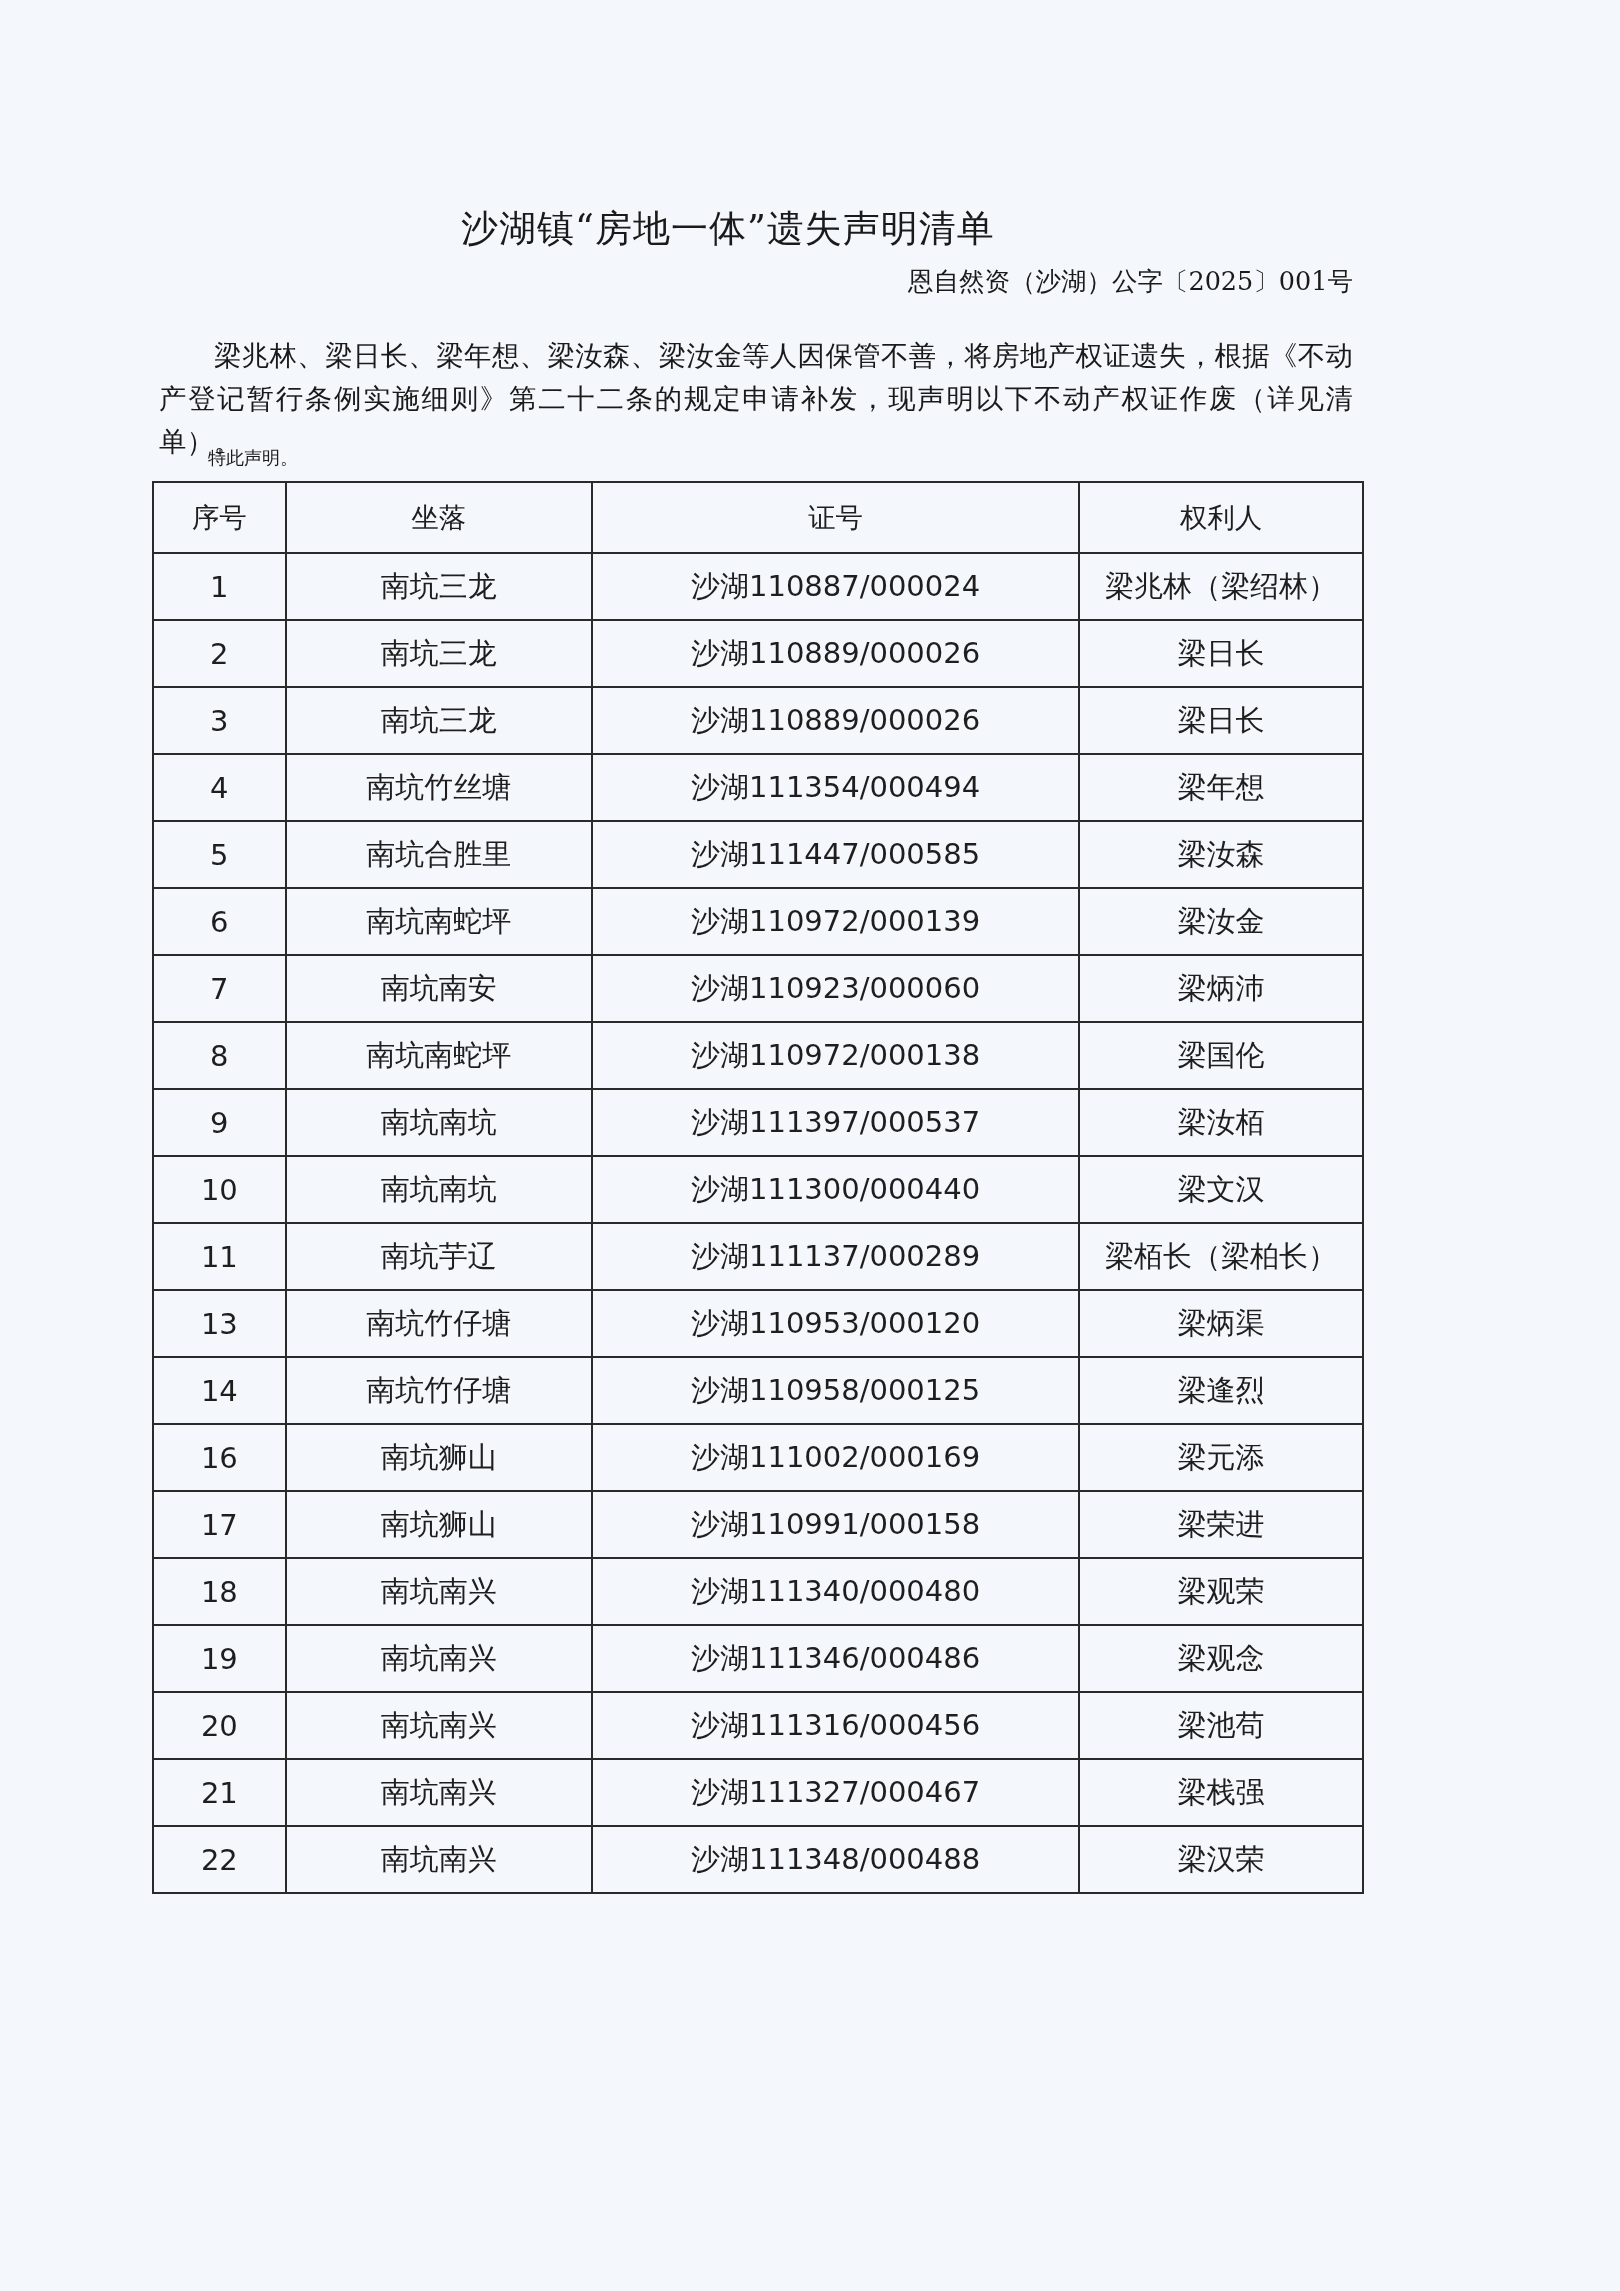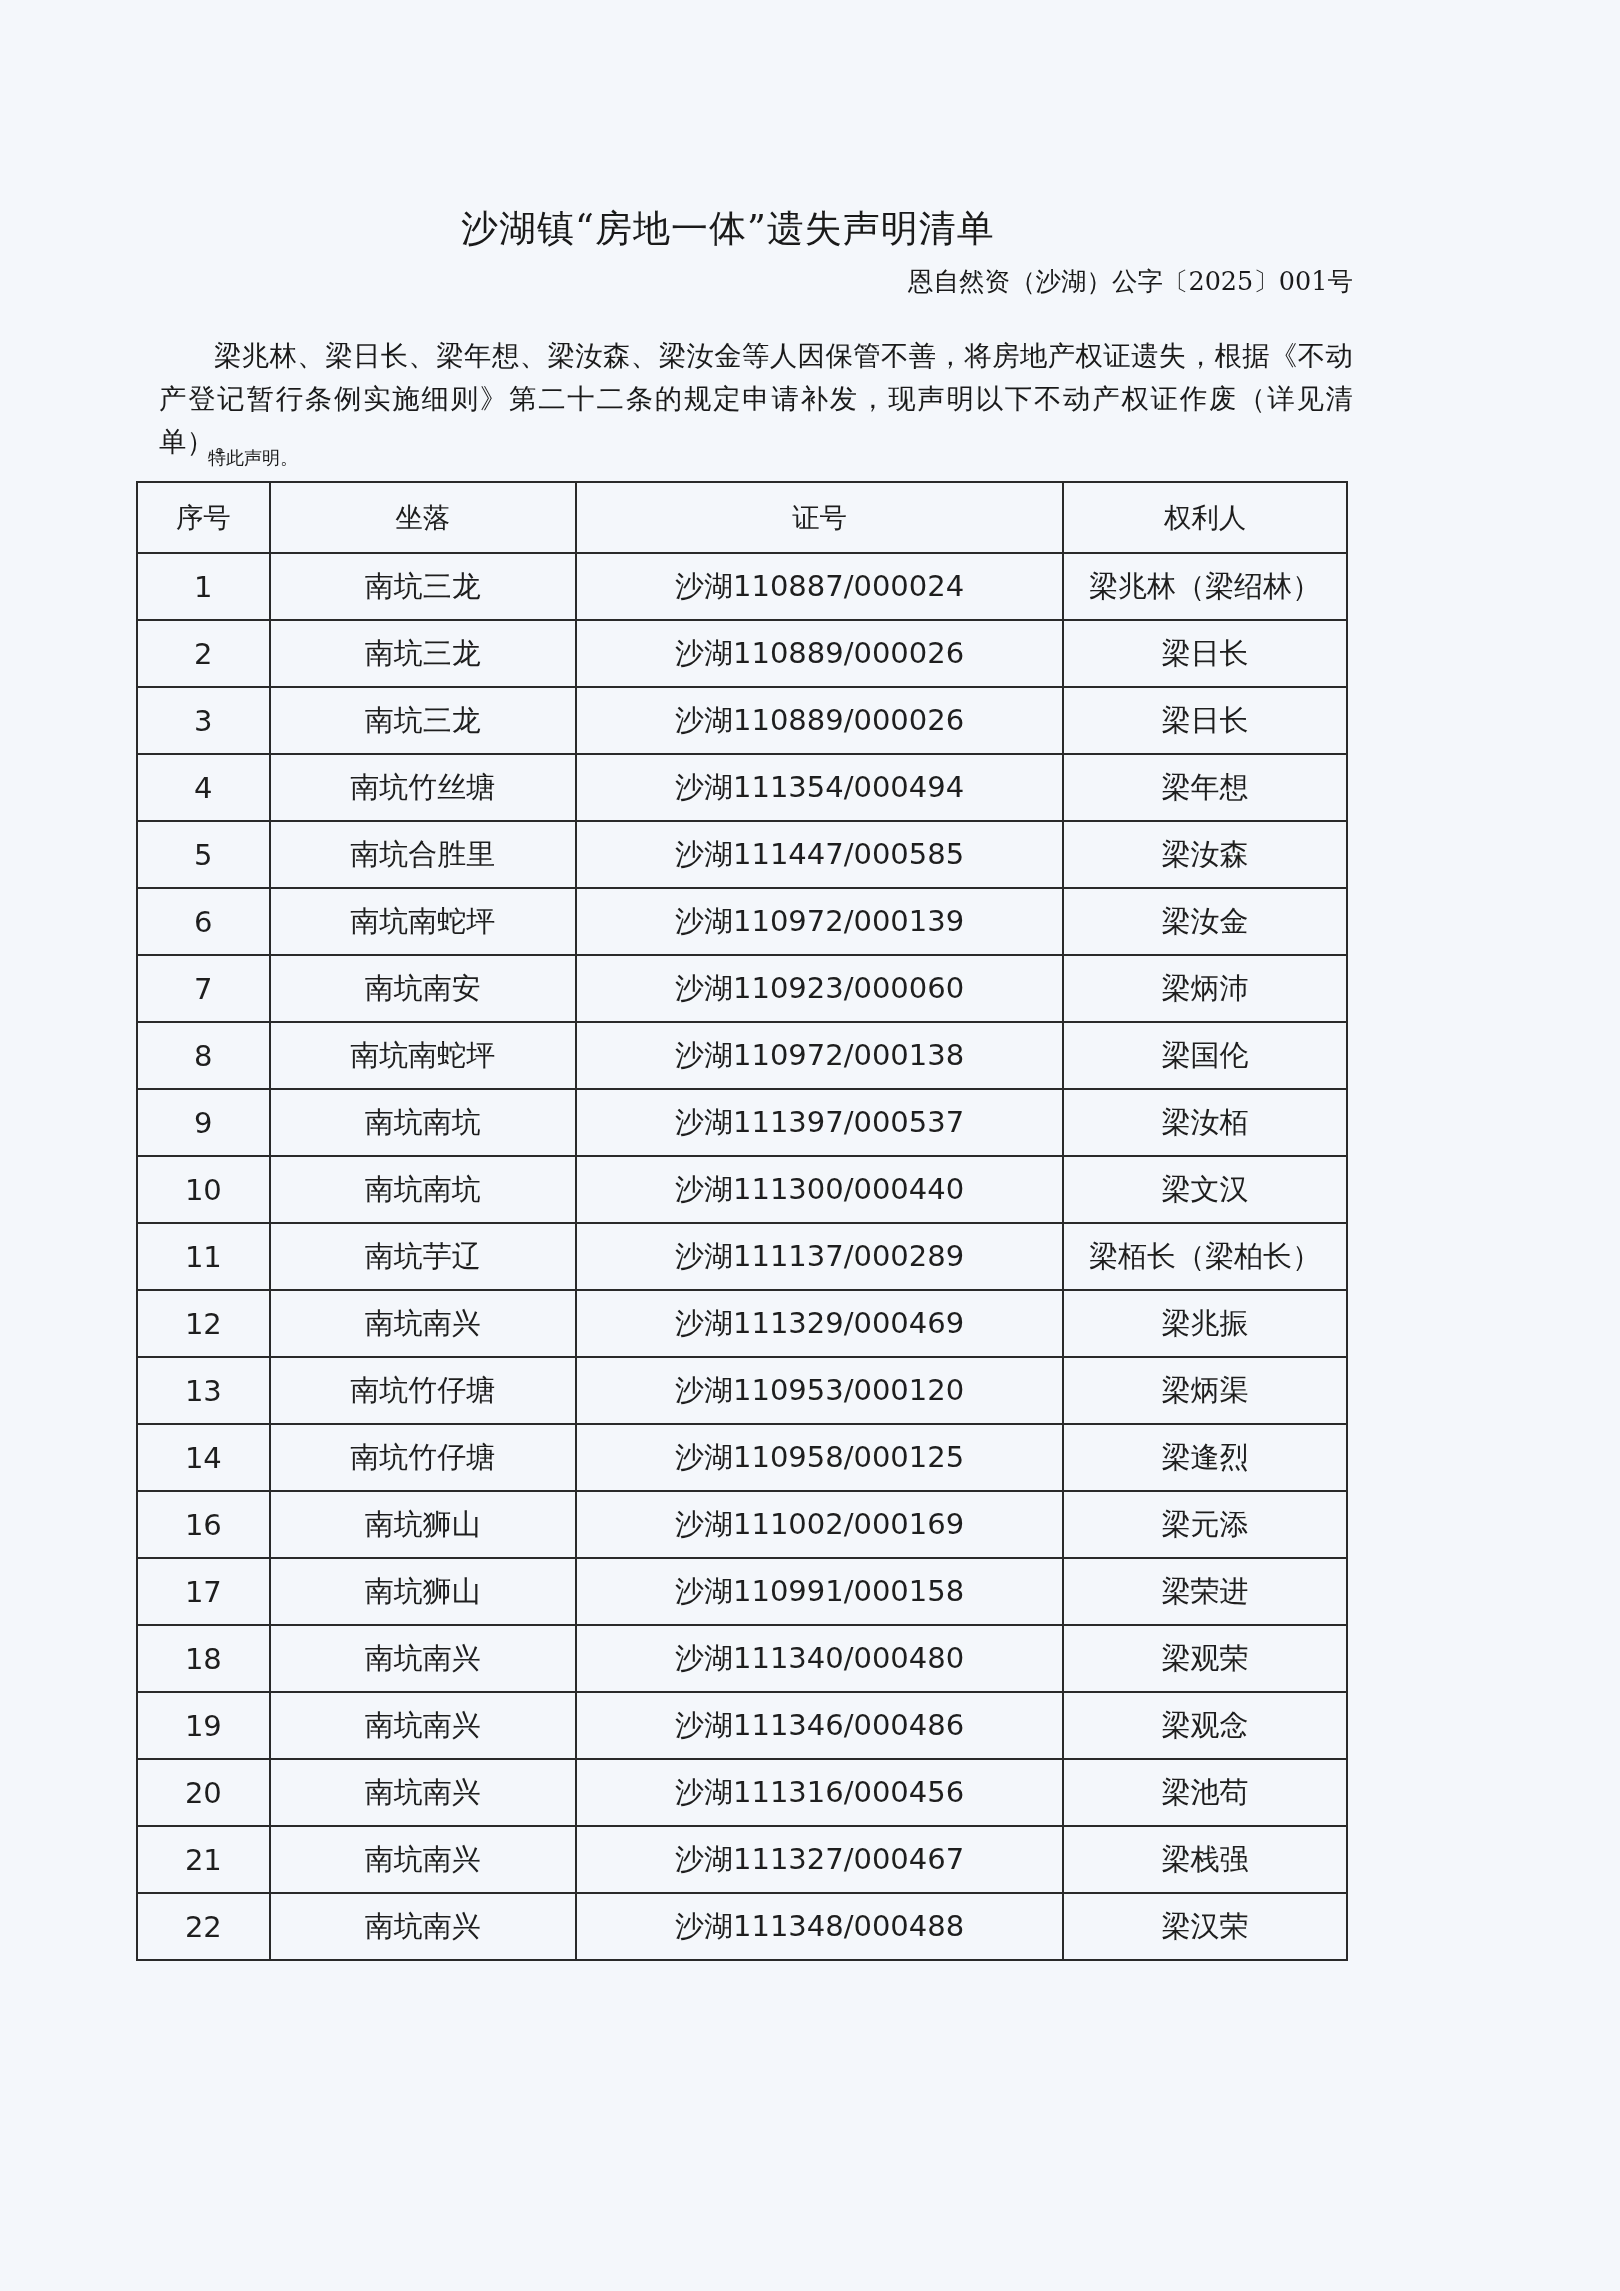--- a/index.html
+++ b/index.html
@@ -54,21 +54,21 @@
     }
     .closing {
       position: absolute;
       left: 208px;
       top: 446px;
       font-size: 18px;
       font-family: "DejaVu Serif", "Liberation Serif", serif;
     }
     table.listing {
       position: absolute;
-      left: 136px;
+      left: 152px;
       top: 481px;
       width: 1212px;
       border-collapse: collapse;
       font-family: "DejaVu Sans", "Liberation Sans", sans-serif;
       font-size: 29px;
       color: #1e1e1e;
     }
     table.listing th, table.listing td {
       border: 2px solid #2a2a2a;
       text-align: center;
@@ -176,26 +176,20 @@
           <td>沙湖111300/000440</td>
           <td>梁文汉</td>
         </tr>
         <tr>
           <td>11</td>
           <td>南坑芋辽</td>
           <td>沙湖111137/000289</td>
           <td>梁栢长（梁柏长）</td>
         </tr>
         <tr>
-          <td>12</td>
-          <td>南坑南兴</td>
-          <td>沙湖111329/000469</td>
-          <td>梁兆振</td>
-        </tr>
-        <tr>
           <td>13</td>
           <td>南坑竹仔塘</td>
           <td>沙湖110953/000120</td>
           <td>梁炳渠</td>
         </tr>
         <tr>
           <td>14</td>
           <td>南坑竹仔塘</td>
           <td>沙湖110958/000125</td>
           <td>梁逢烈</td>

